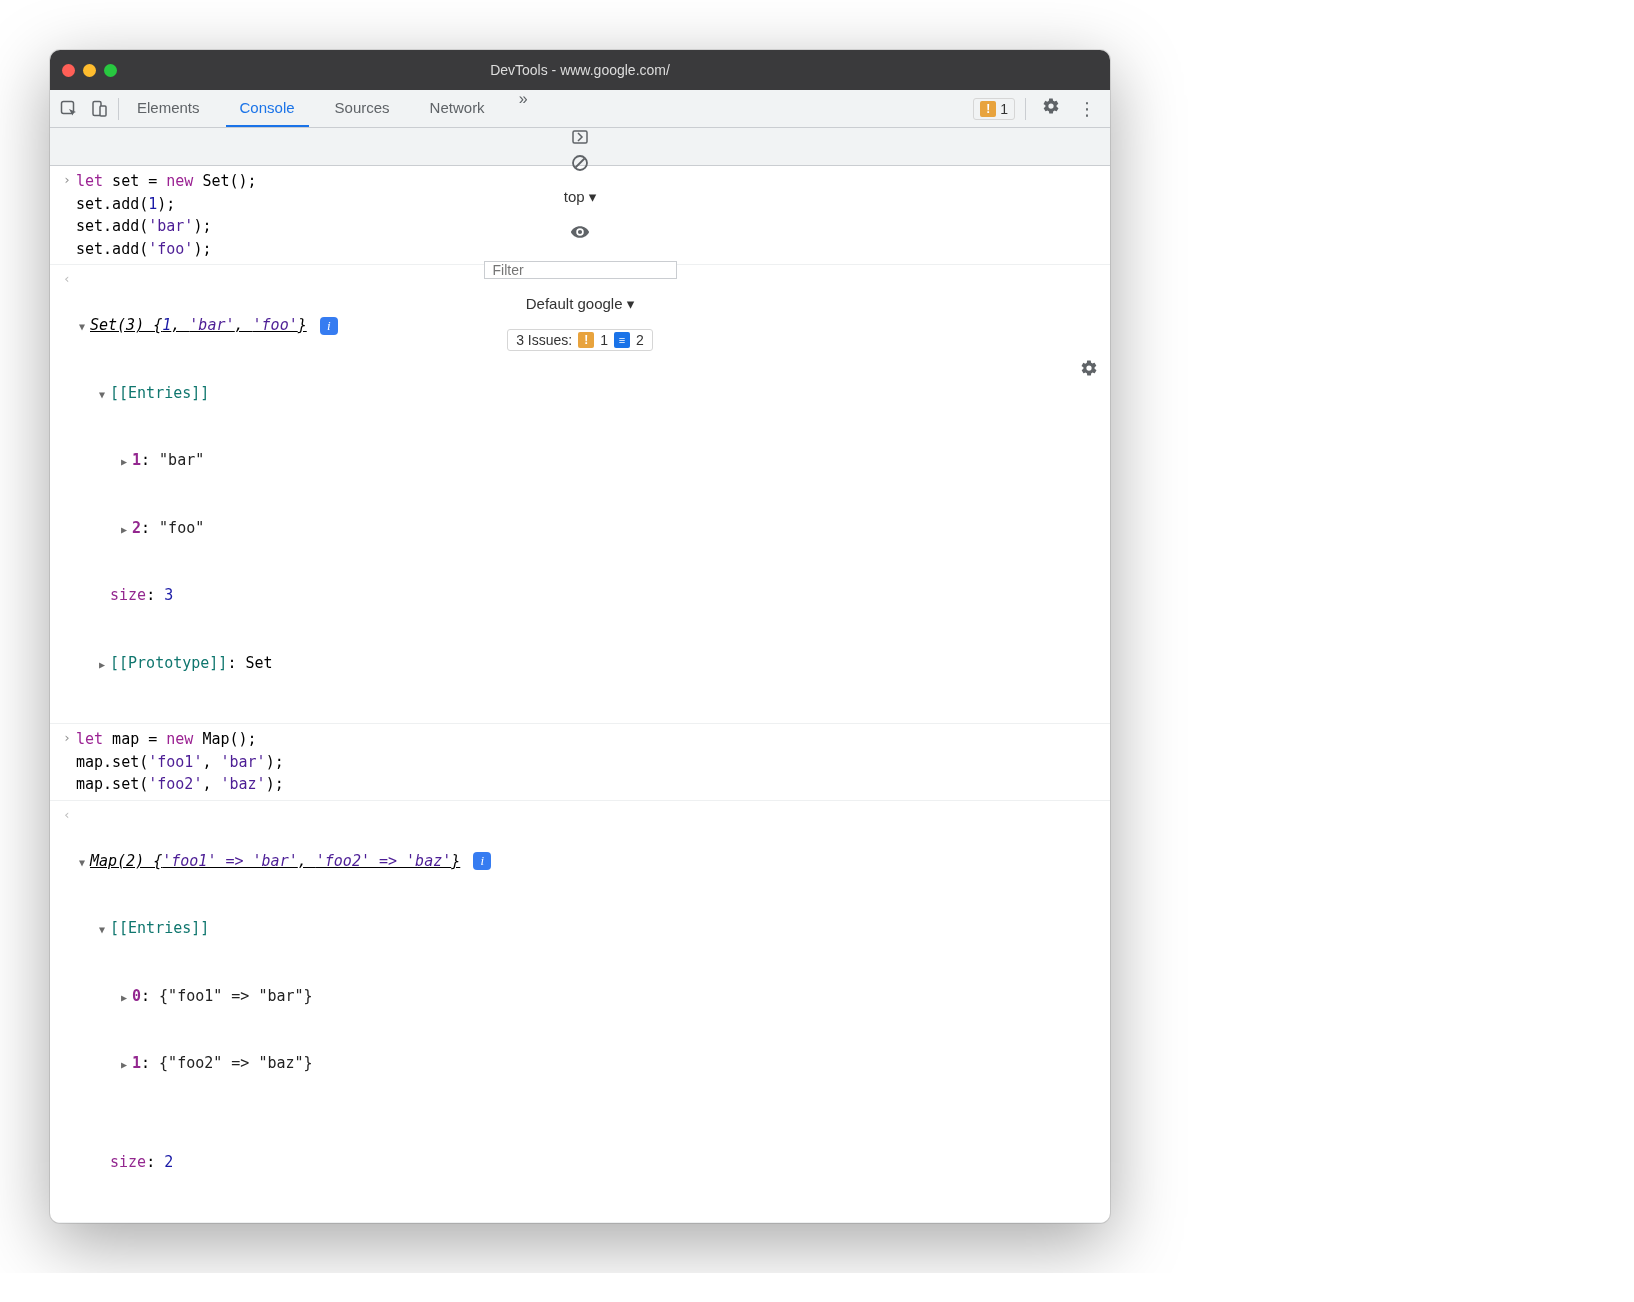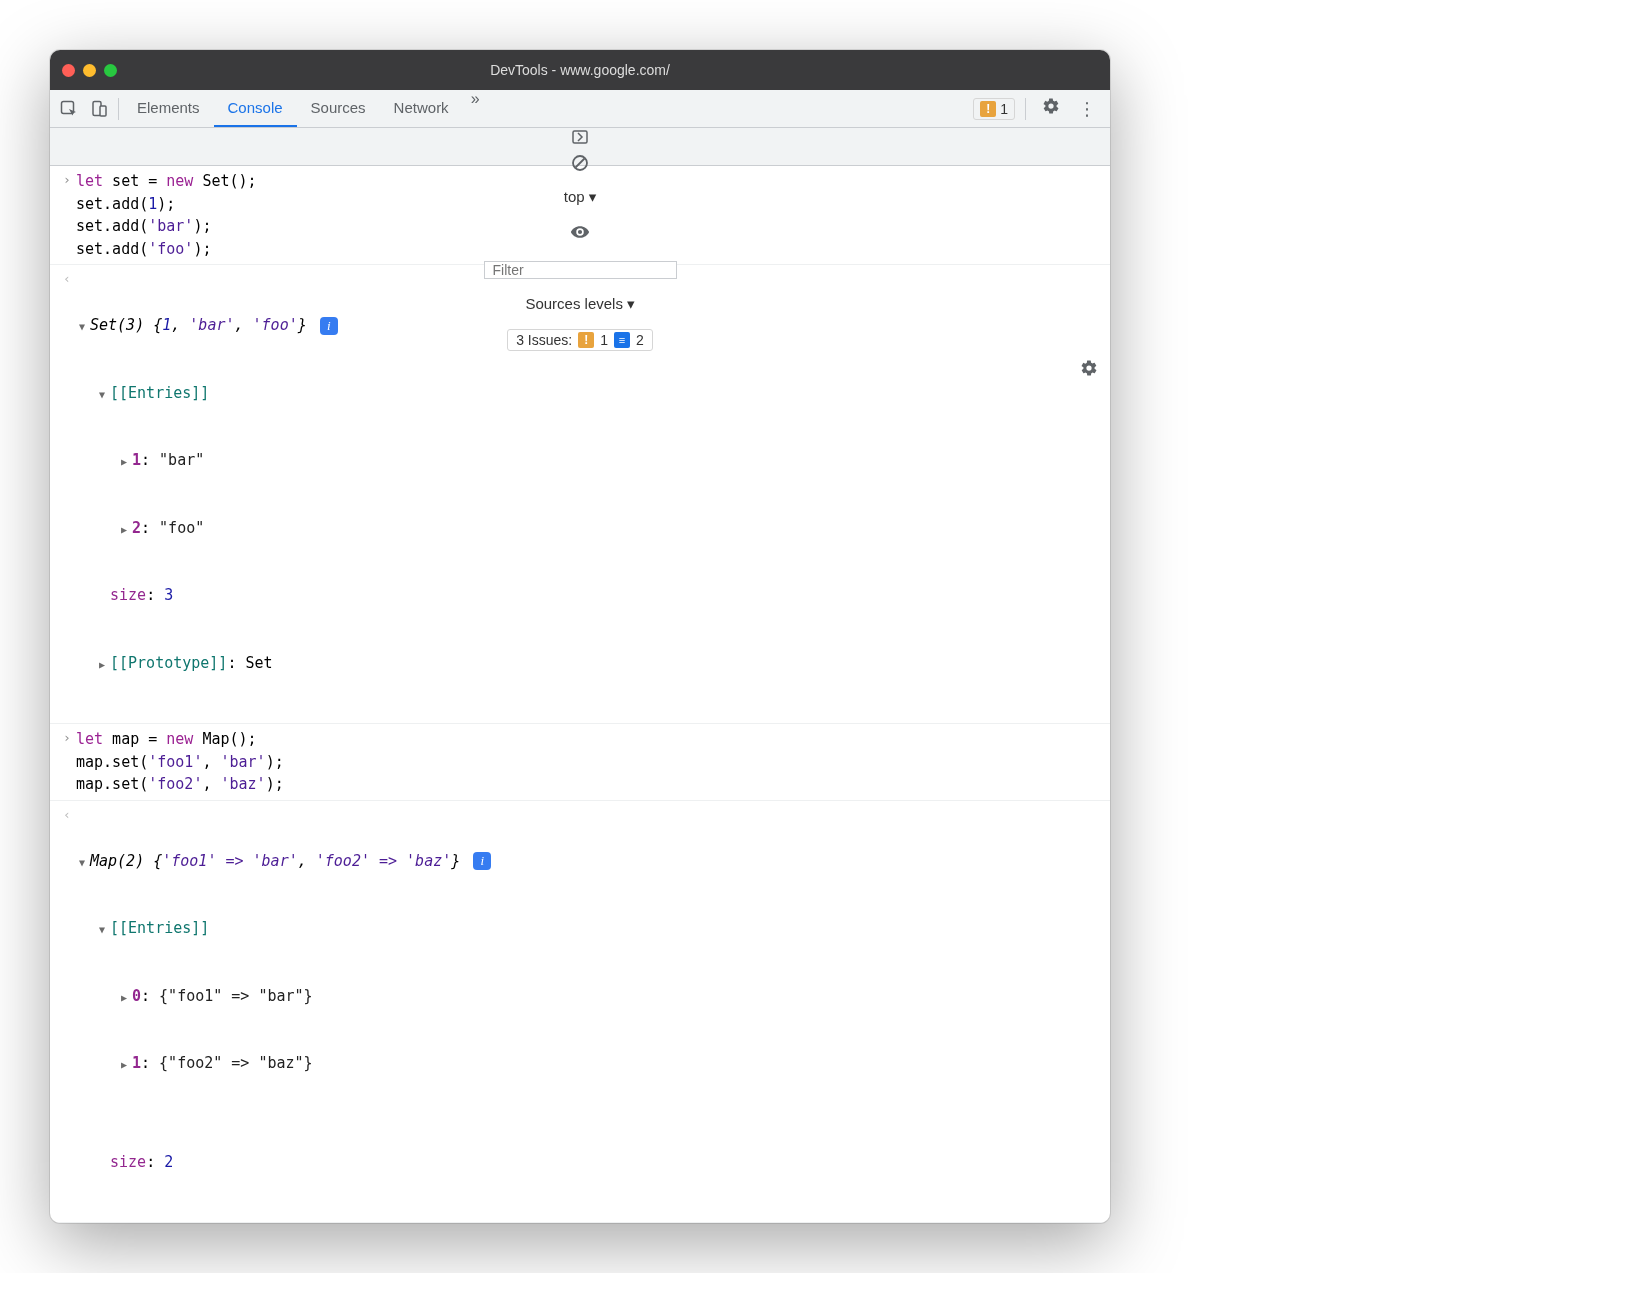--- a/index.html
+++ b/index.html
@@ -46,21 +46,21 @@
   height: 38px;
   padding: 0 4px;
 }
 .tool-icon {
   width: 30px; height: 30px;
   display: flex; align-items: center; justify-content: center;
   color: #5f6367;
   cursor: pointer;
 }
 .divider { width: 1px; height: 22px; background: #cacdd1; margin: 0 4px; }
-.tabs { display: flex; align-items: stretch; height: 100%; }
+.tabs { display: flex; align-items: stretch; height: 100%; gap: 12px; }
 .tab {
   padding: 0 14px;
   display: flex;
   align-items: center;
   color: #5f6367;
   font-size: 15px;
   cursor: pointer;
   border-bottom: 2px solid transparent;
 }
 .tab.active {
@@ -127,21 +127,21 @@
 .row { display:flex; align-items:flex-start; }
 .gutter { width: 18px; flex-shrink:0; color:#919191; font-size:13px; text-align:center; user-select:none; }
 .gutter.prompt { color:#919191; }
 .gutter.output { color:#bcbcbc; }
 .code { white-space: pre; flex:1; }
 .kw { color:#9b2393; }
 .num { color:#1a1aa6; }
 .str { color:#4c1d95; }
 .prop { color:#93278f; }
 .slot { color:#0f766e; }
-.summary { font-style: italic; }
+.summary { font-style: italic; text-decoration: underline; }
 .info-badge {
   display:inline-flex; width:18px;height:18px; background:#367cf1;
   color:#fff; border-radius:4px; font-style:italic; font-family: Georgia, serif;
   align-items:center; justify-content:center; font-size:13px; margin-left:4px;
   vertical-align: middle;
 }
 .arrow { display:inline-block; width:12px; text-align:center; color:#6b6b6b; cursor:pointer; margin-right:2px;}
 .arrow.down::before { content:"▼"; font-size:10px; }
 .arrow.right::before { content:"▶"; font-size:10px; }
 .indent1 { padding-left: 20px; }
@@ -216,21 +216,21 @@
     <div class="context-sel"><span>top</span> ▾</div>
     <div class="divider"></div>
     <div class="eye">
       <svg width="20" height="20" viewBox="0 0 24 24" fill="#5f6367">
           <path d="M12 5C7 5 2.7 8.1 1 12c1.7 3.9 6 7 11 7s9.3-3.1 11-7c-1.7-3.9-6-7-11-7zm0 11.5A4.5 4.5 0 1 1 12 7.5a4.5 4.5 0 0 1 0 9zm0-7a2.5 2.5 0 1 0 0 5 2.5 2.5 0 0 0 0-5z"></path>
         </svg>
     </div>
     <div class="divider"></div>
     <input class="filter-input" placeholder="Filter" style="">
     <div class="divider"></div>
-    <div class="levels"><span>Sources levels</span> ▾</div>
+    <div class="levels"><span>Default google</span> ▾</div>
     <div class="divider"></div>
     <div class="issues-box">
       <span>3 Issues:</span>
       <span class="warn-icon">!</span>
       <span>1</span>
       <span class="msg-icon">≡</span>
       <span>2</span>
     </div>
     <div class="sub-right">
       <div class="gear">

